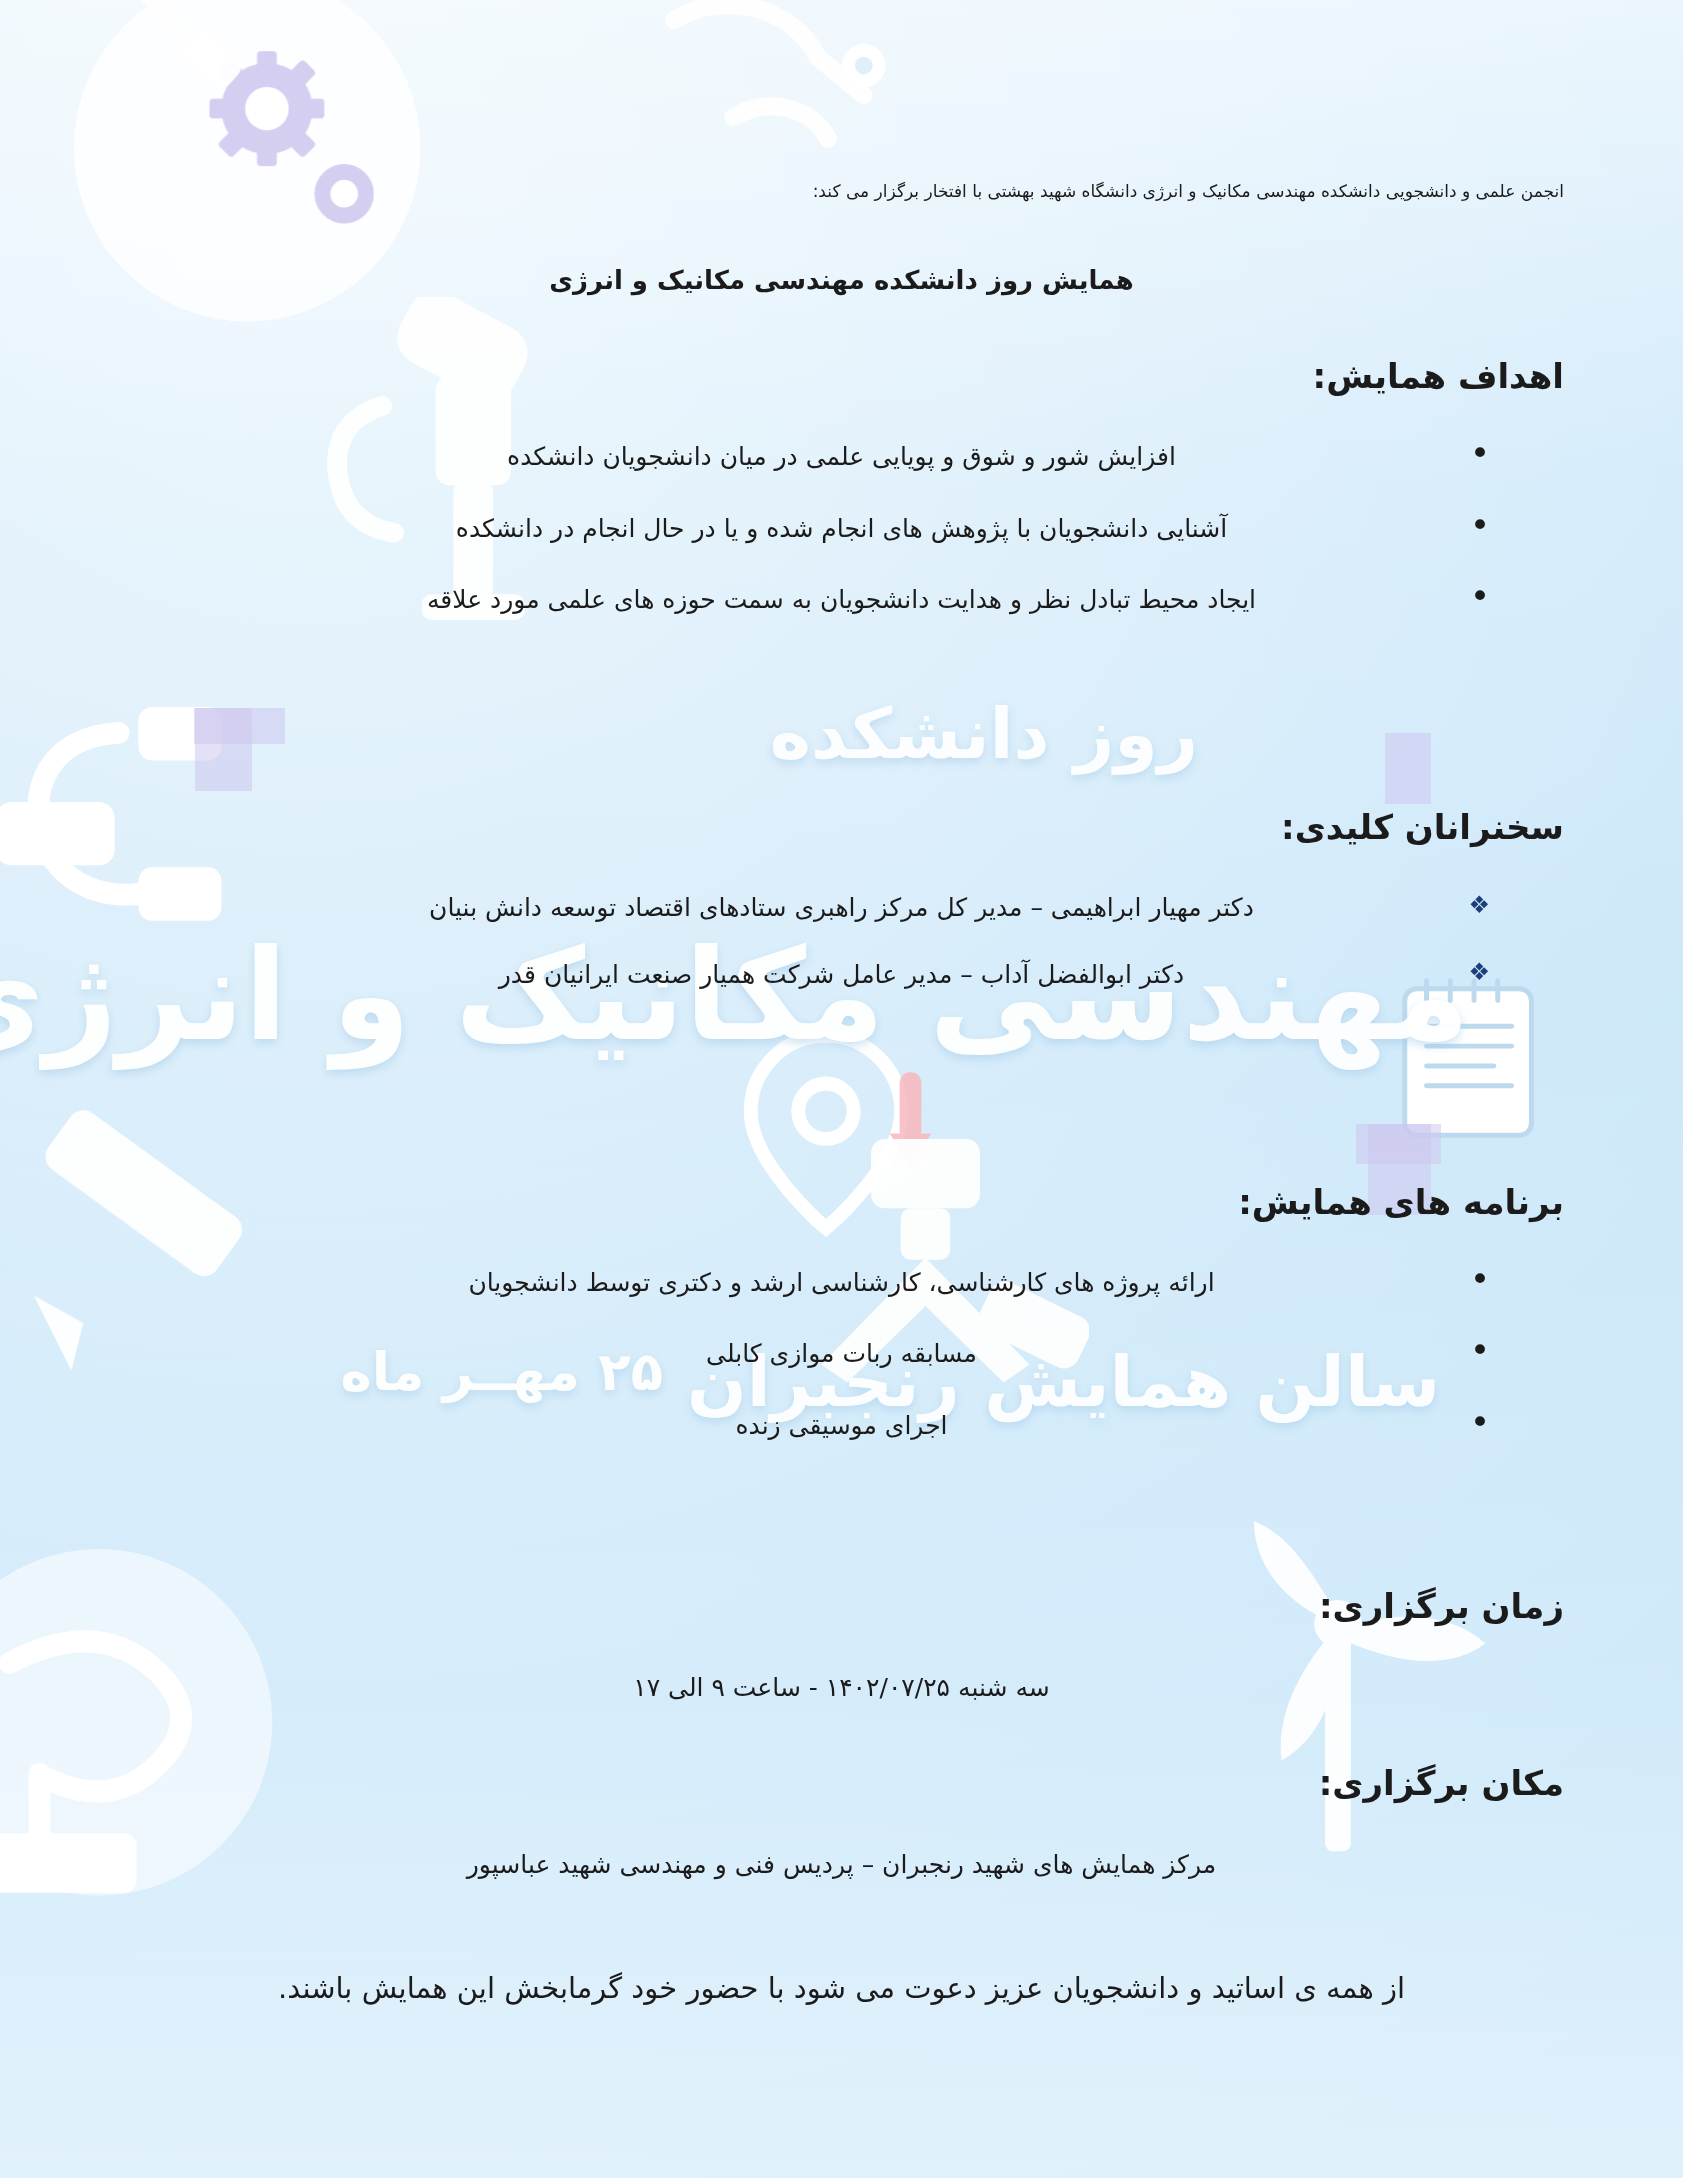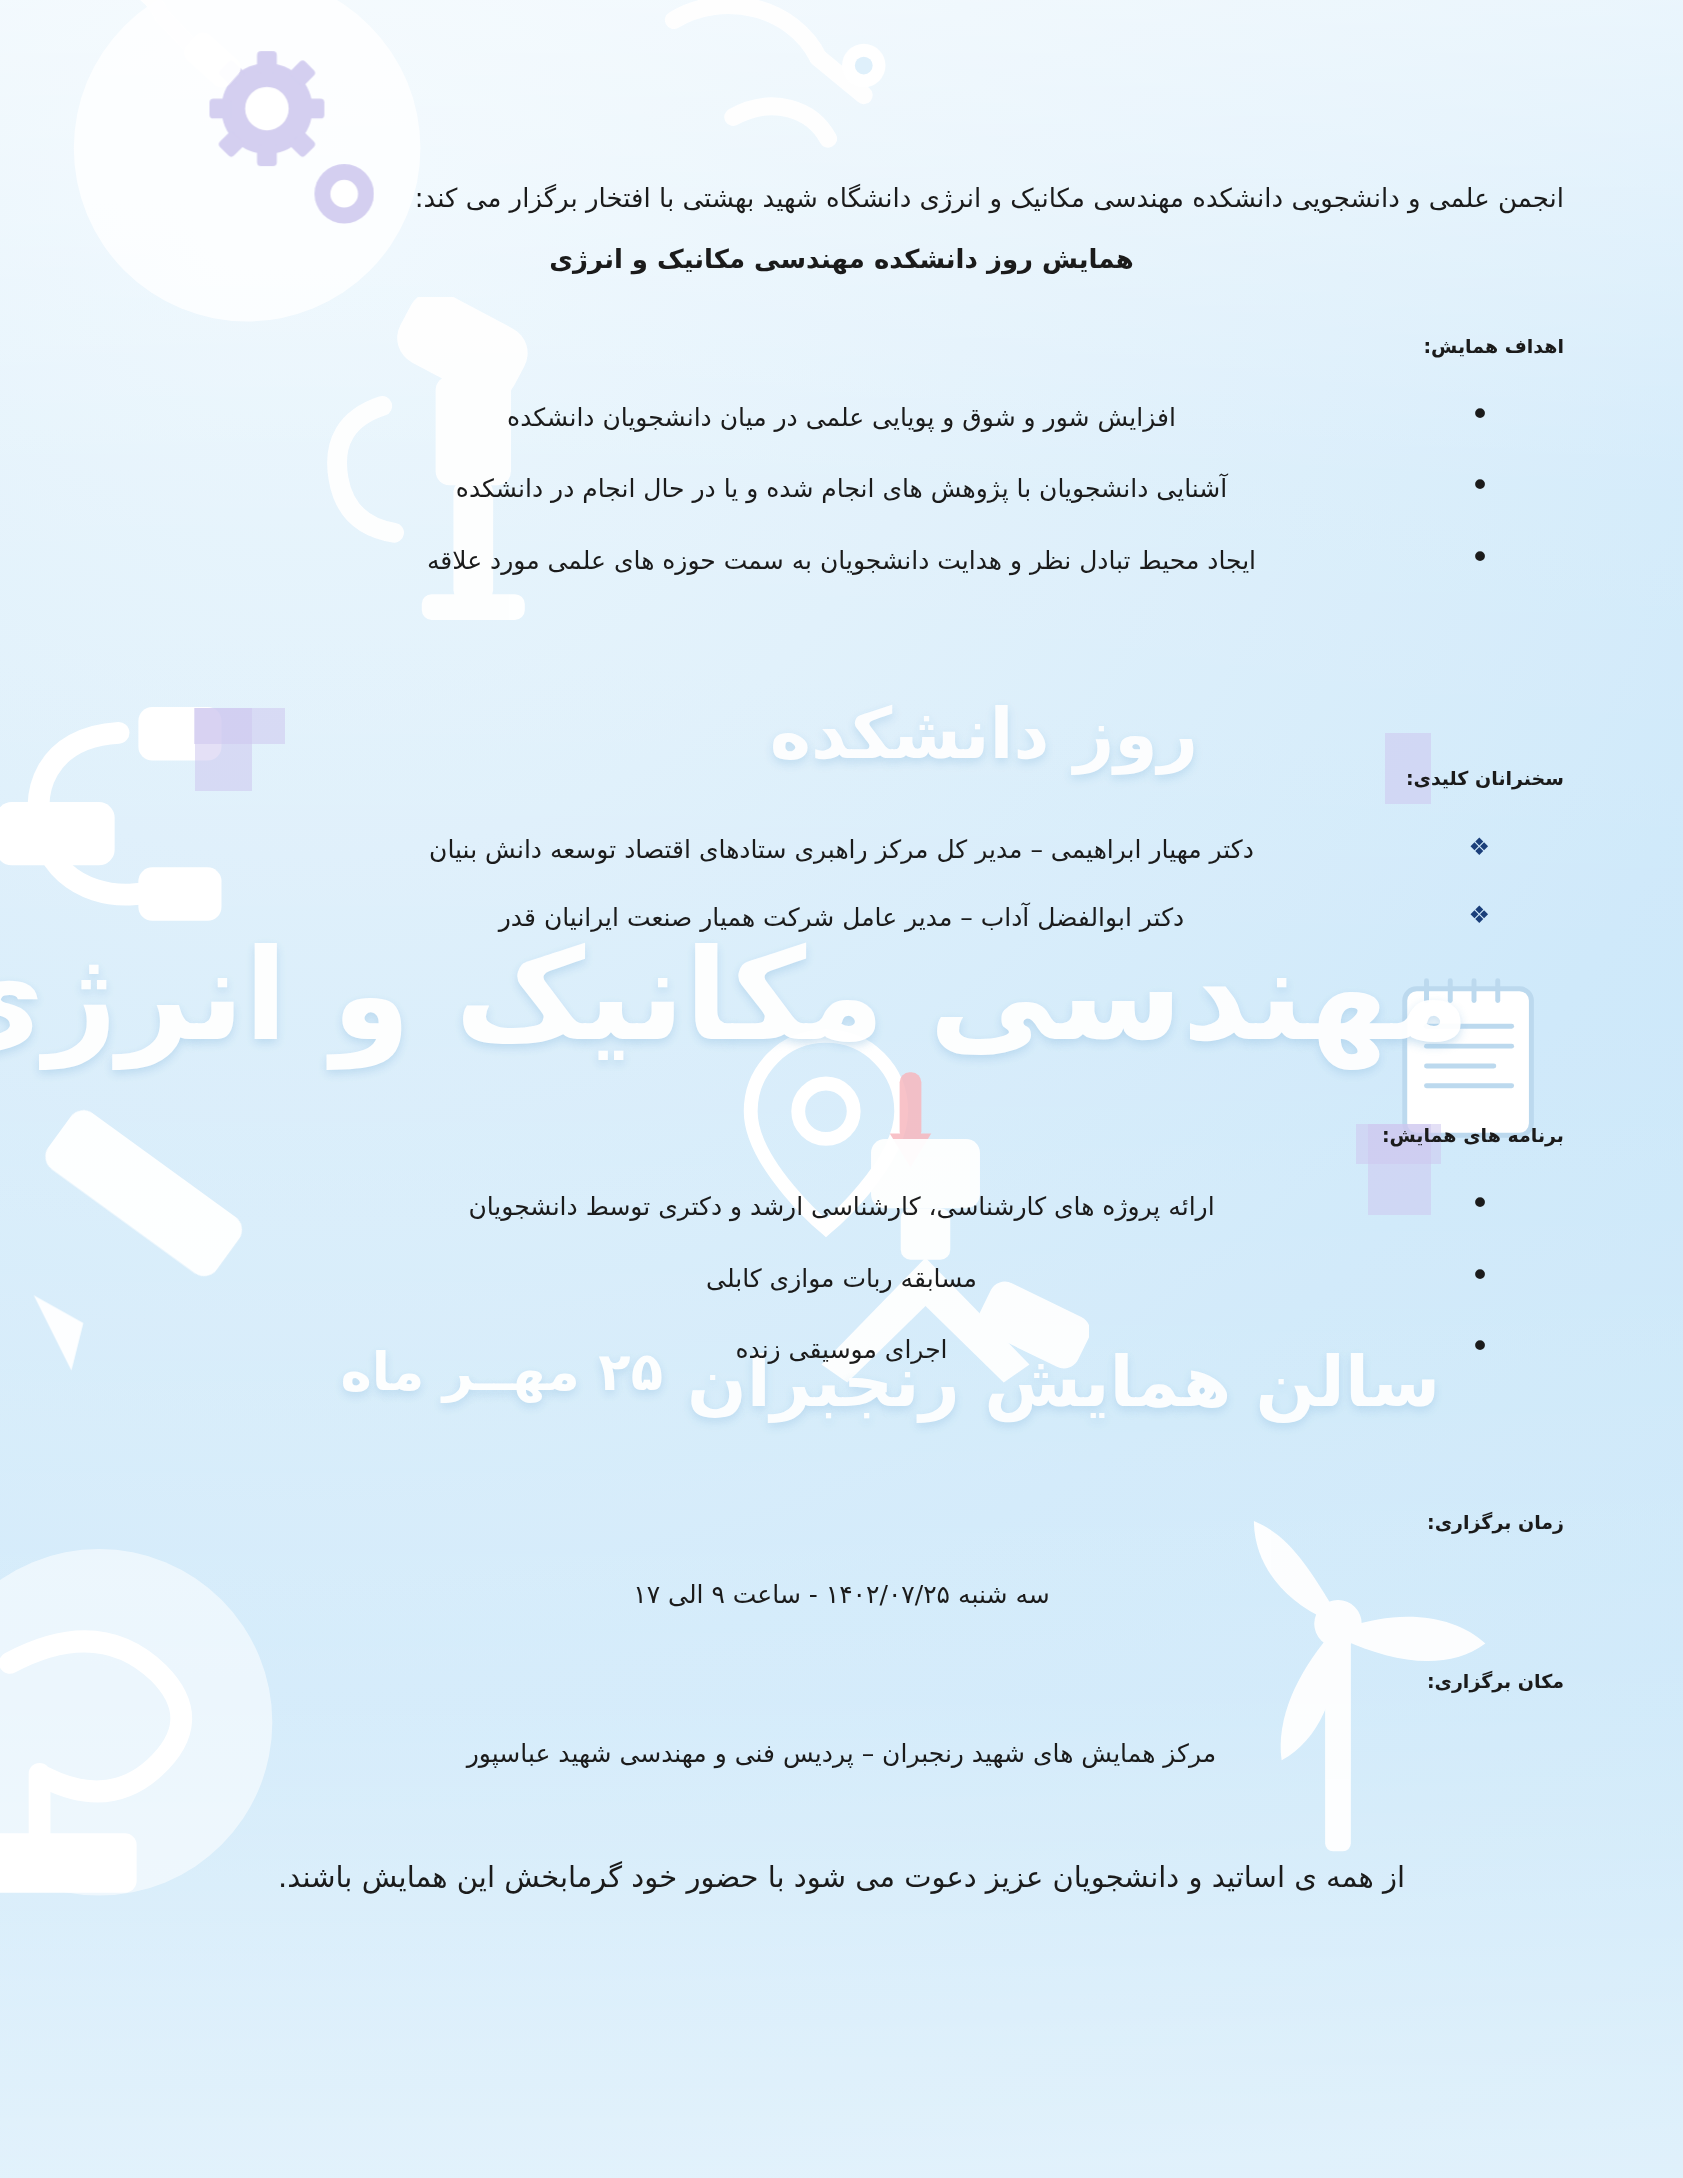--- a/index.html
+++ b/index.html
@@ -61,35 +61,35 @@
     position: absolute;
     top: 178px;
     right: 119px;
     left: 119px;
     color: #1b1b1b;
     direction: rtl;
     text-align: right;
   }
 
   .intro-line {
-    font-size: 26px;
+    font-size: 17px;
     line-height: 1.6;
-    margin: 0 0 24px 0;
+    margin: 0 0 60px 0;
     font-family: "DejaVu Sans", sans-serif;
   }
 
   .main-title {
     font-size: 26px;
     font-weight: bold;
     text-align: center;
     margin: 0 0 61px 0;
   }
 
   .section-head {
-    font-size: 19px;
+    font-size: 34px;
     font-weight: bold;
     margin: 0 0 42px 0;
     text-align: right;
   }
 
   ul.bullets {
     list-style: none;
     margin: 0 0 69px 0;
     padding: 0;
   }

